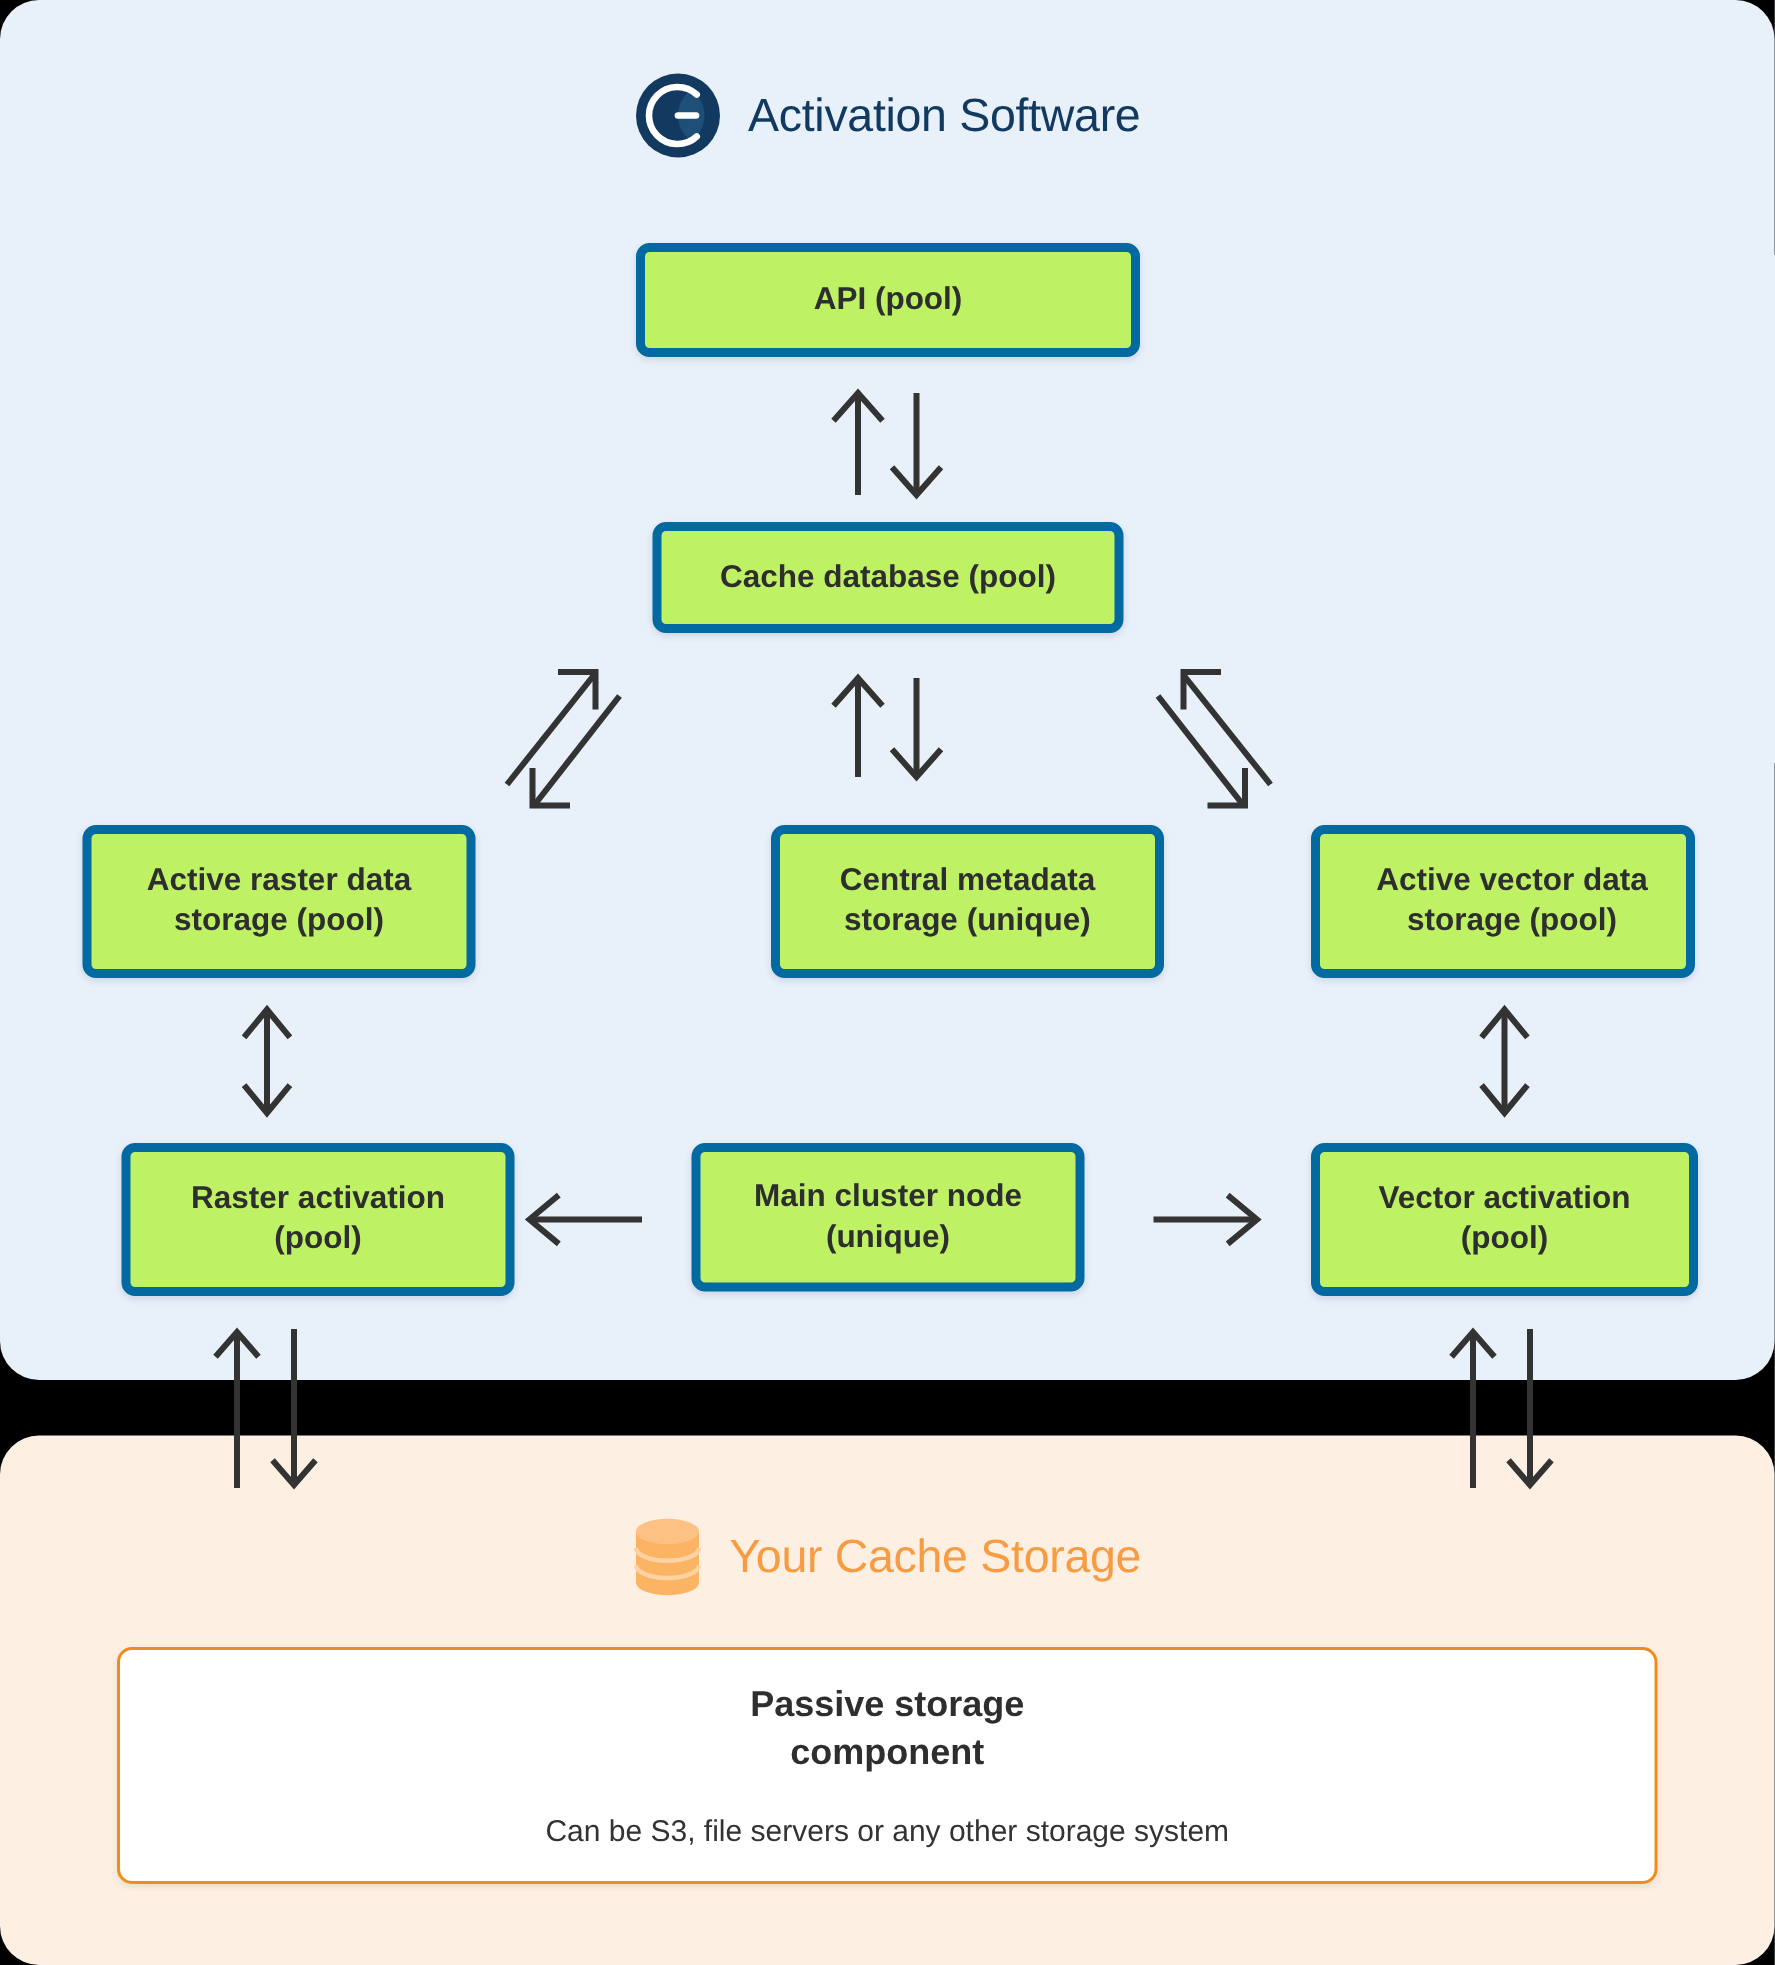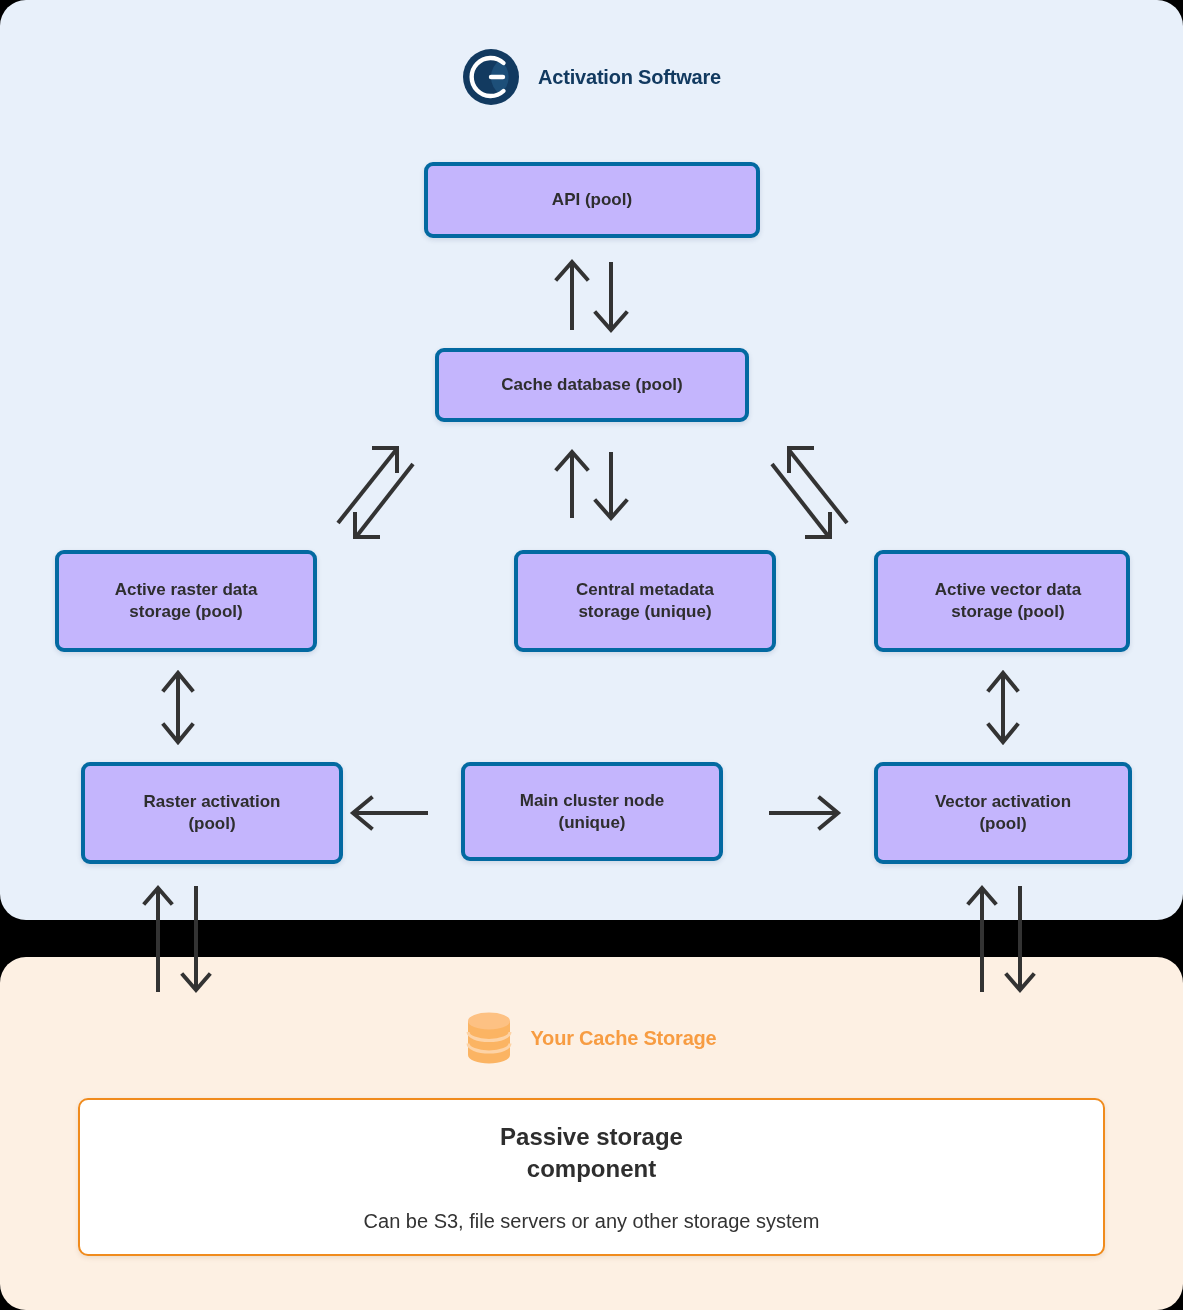--- a/index.html
+++ b/index.html
@@ -39,46 +39,46 @@
   .section-header {
     position: absolute;
     display: flex;
     align-items: center;
     gap: 18px;
   }
   #activation-header { left: 0; right: 0; top: 48px; justify-content: center; }
   #storage-header    { left: 0; right: 0; top: 1012px; justify-content: center; z-index: 5;}
 
   .header-title {
-    font-size: 20px;
-    font-weight: bold;
+    font-size: 31px;
+    font-weight: normal;
     letter-spacing: -0.2px;
     white-space: nowrap;
   }
   #activation-title { color: #123a60; }
   #storage-title    { color: #f79c42; }
 
   
   .logo-wrap { width: 58px; height: 58px; display:block; }
   .db-icon-wrap { width: 46px; height: 52px; display:block; }
 
   
   .node {
     position: absolute;
     box-sizing: border-box;
-    background: #c4b5fd;
-    border: 4px solid #0369a1;
+    background: #bef264;
+    border: 6px solid #0369a1;
     border-radius: 9px;
     box-shadow: 0 2px 5px rgba(25,50,90,0.13);
     display: flex;
     align-items: center;
     justify-content: center;
     text-align: center;
     color: #2e2e2e;
-    font-size: 17px;
+    font-size: 21px;
     font-weight: bold;
     line-height: 1.28;
     padding: 6px 10px;
   }
   #node-api            { left: 424px; top: 162px;  width: 336px; height: 76px; }
   #node-cache          { left: 435px; top: 348px;  width: 314px; height: 74px; }
   #node-raster-store   { left: 55px;  top: 550px;  width: 262px; height: 102px; }
   #node-metadata-store { left: 467px; top: 550px;  width: 262px; height: 102px; }
   #node-vector-store   { left: 874px; top: 550px;  width: 256px; height: 102px; padding-left: 22px; }
   #node-raster-act     { left: 49px;  top: 762px;  width: 262px; height: 102px; }

